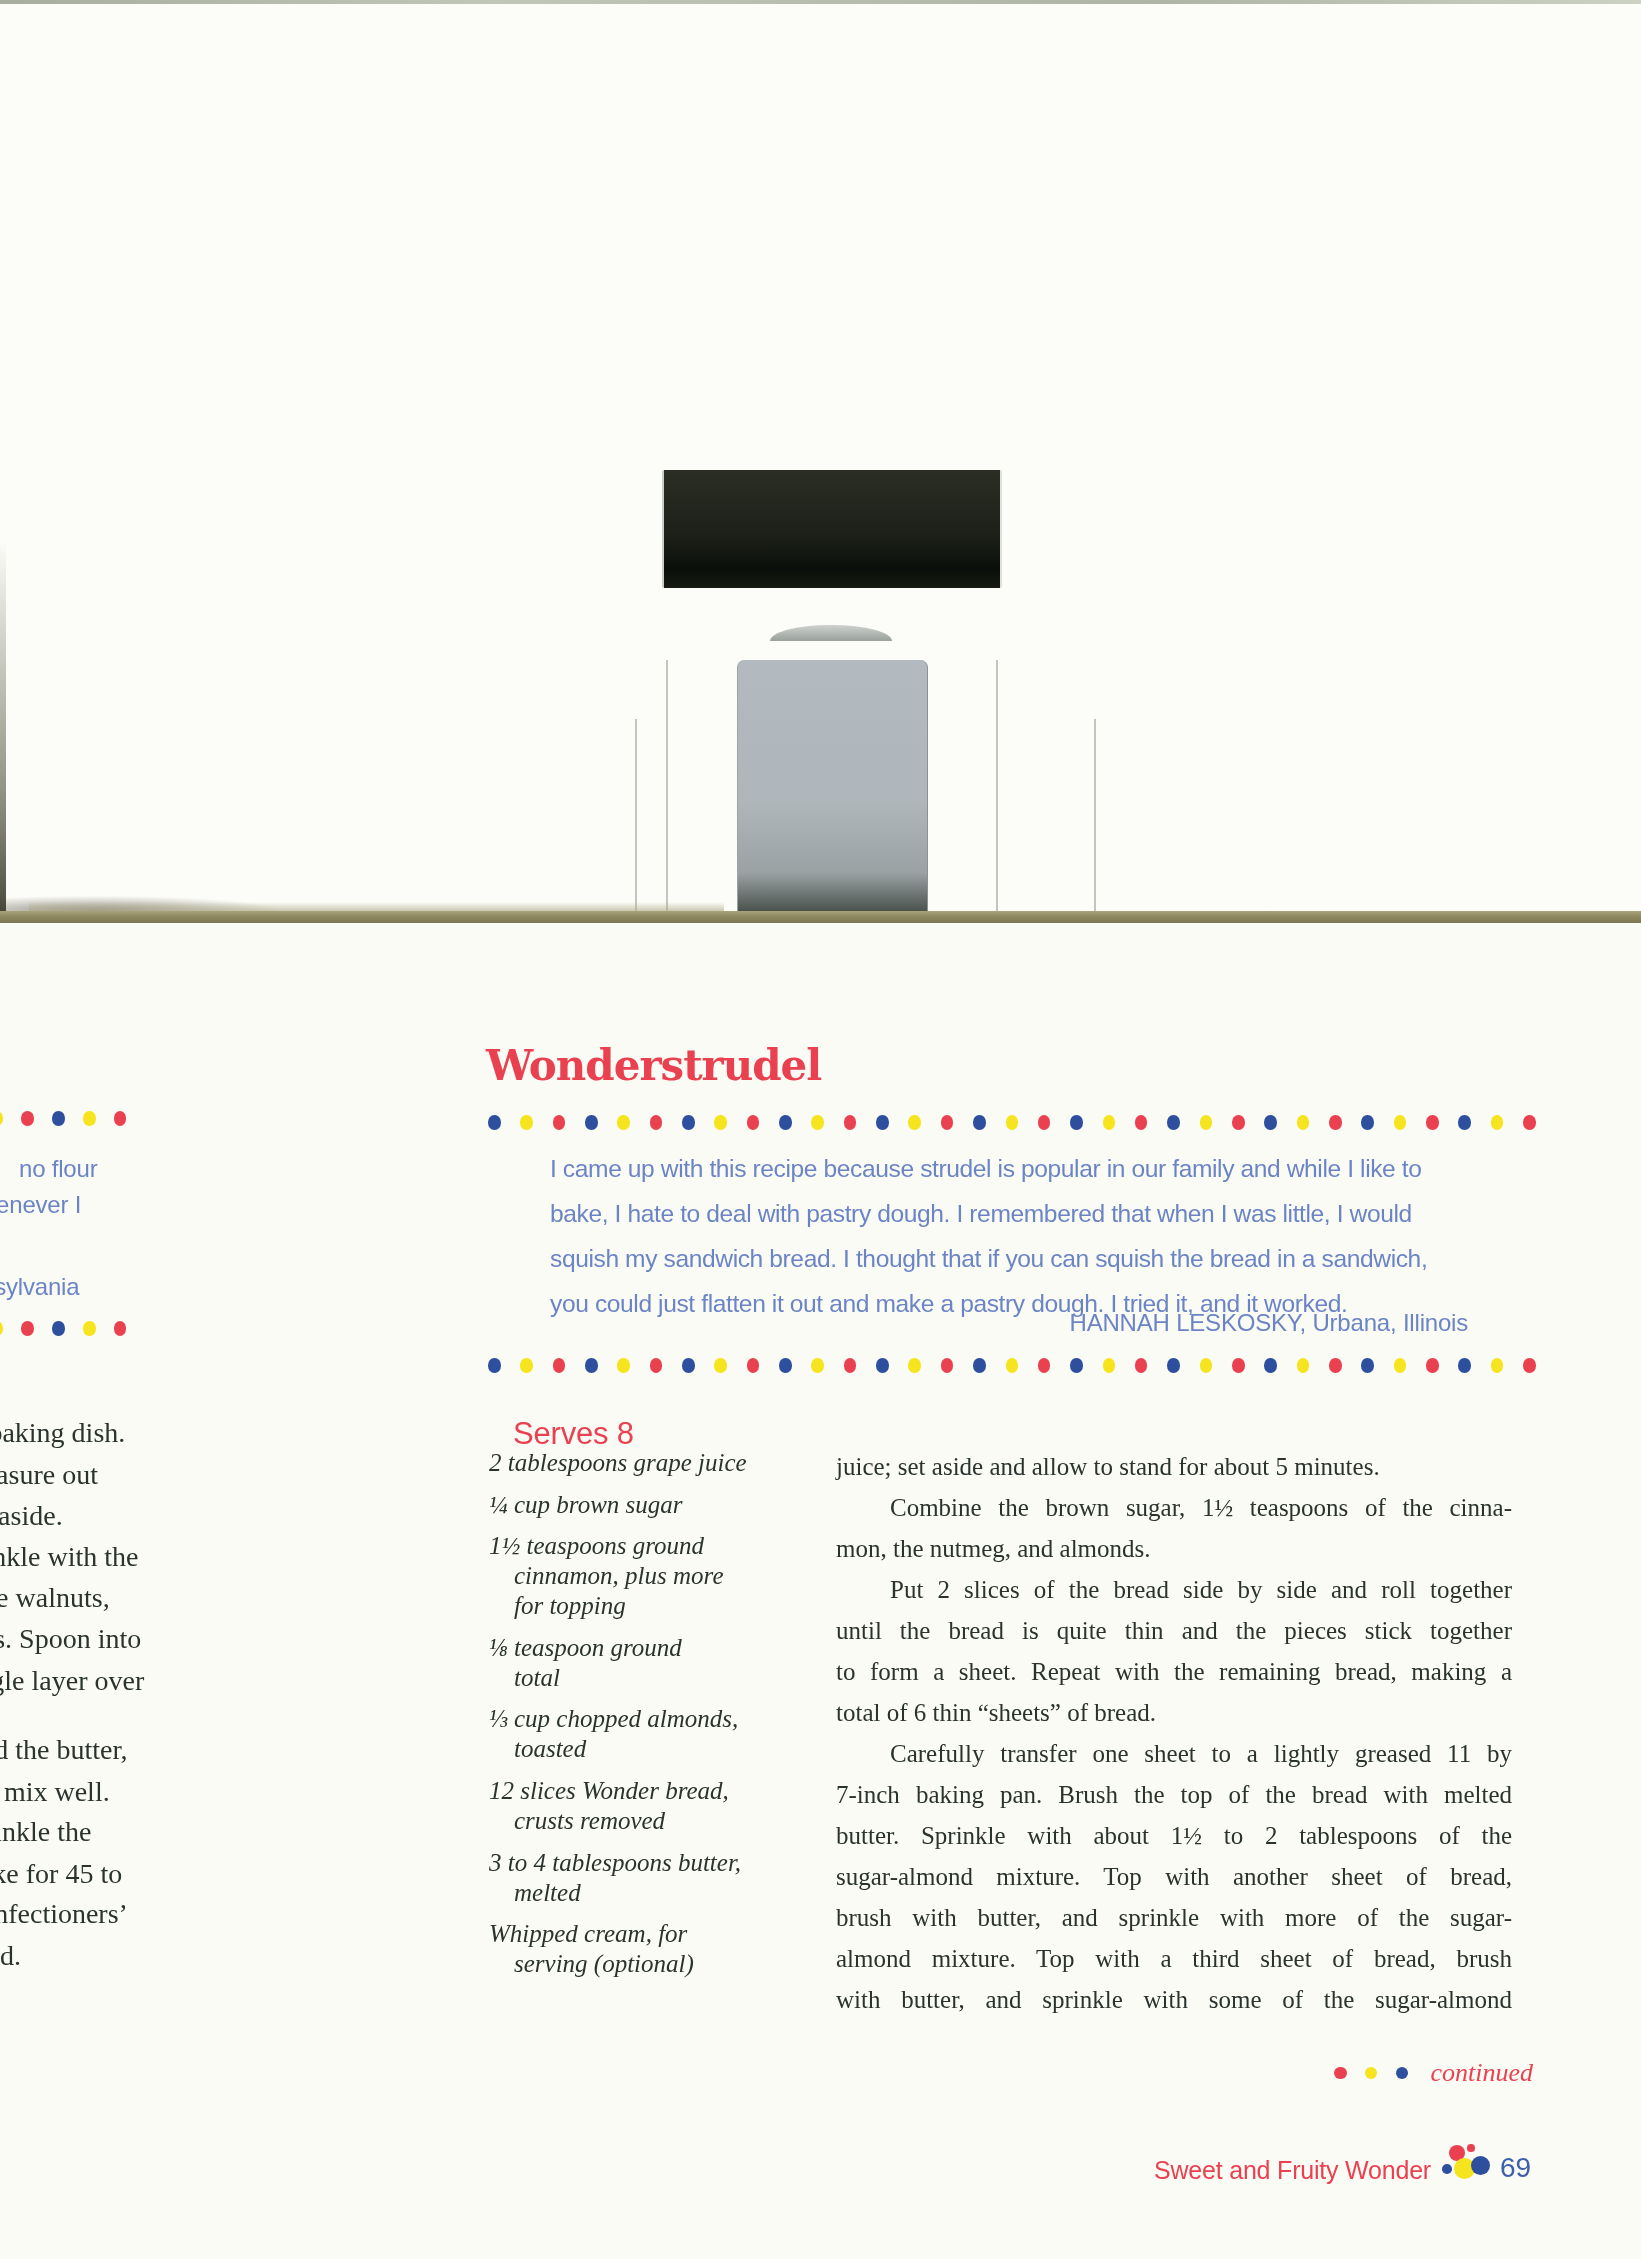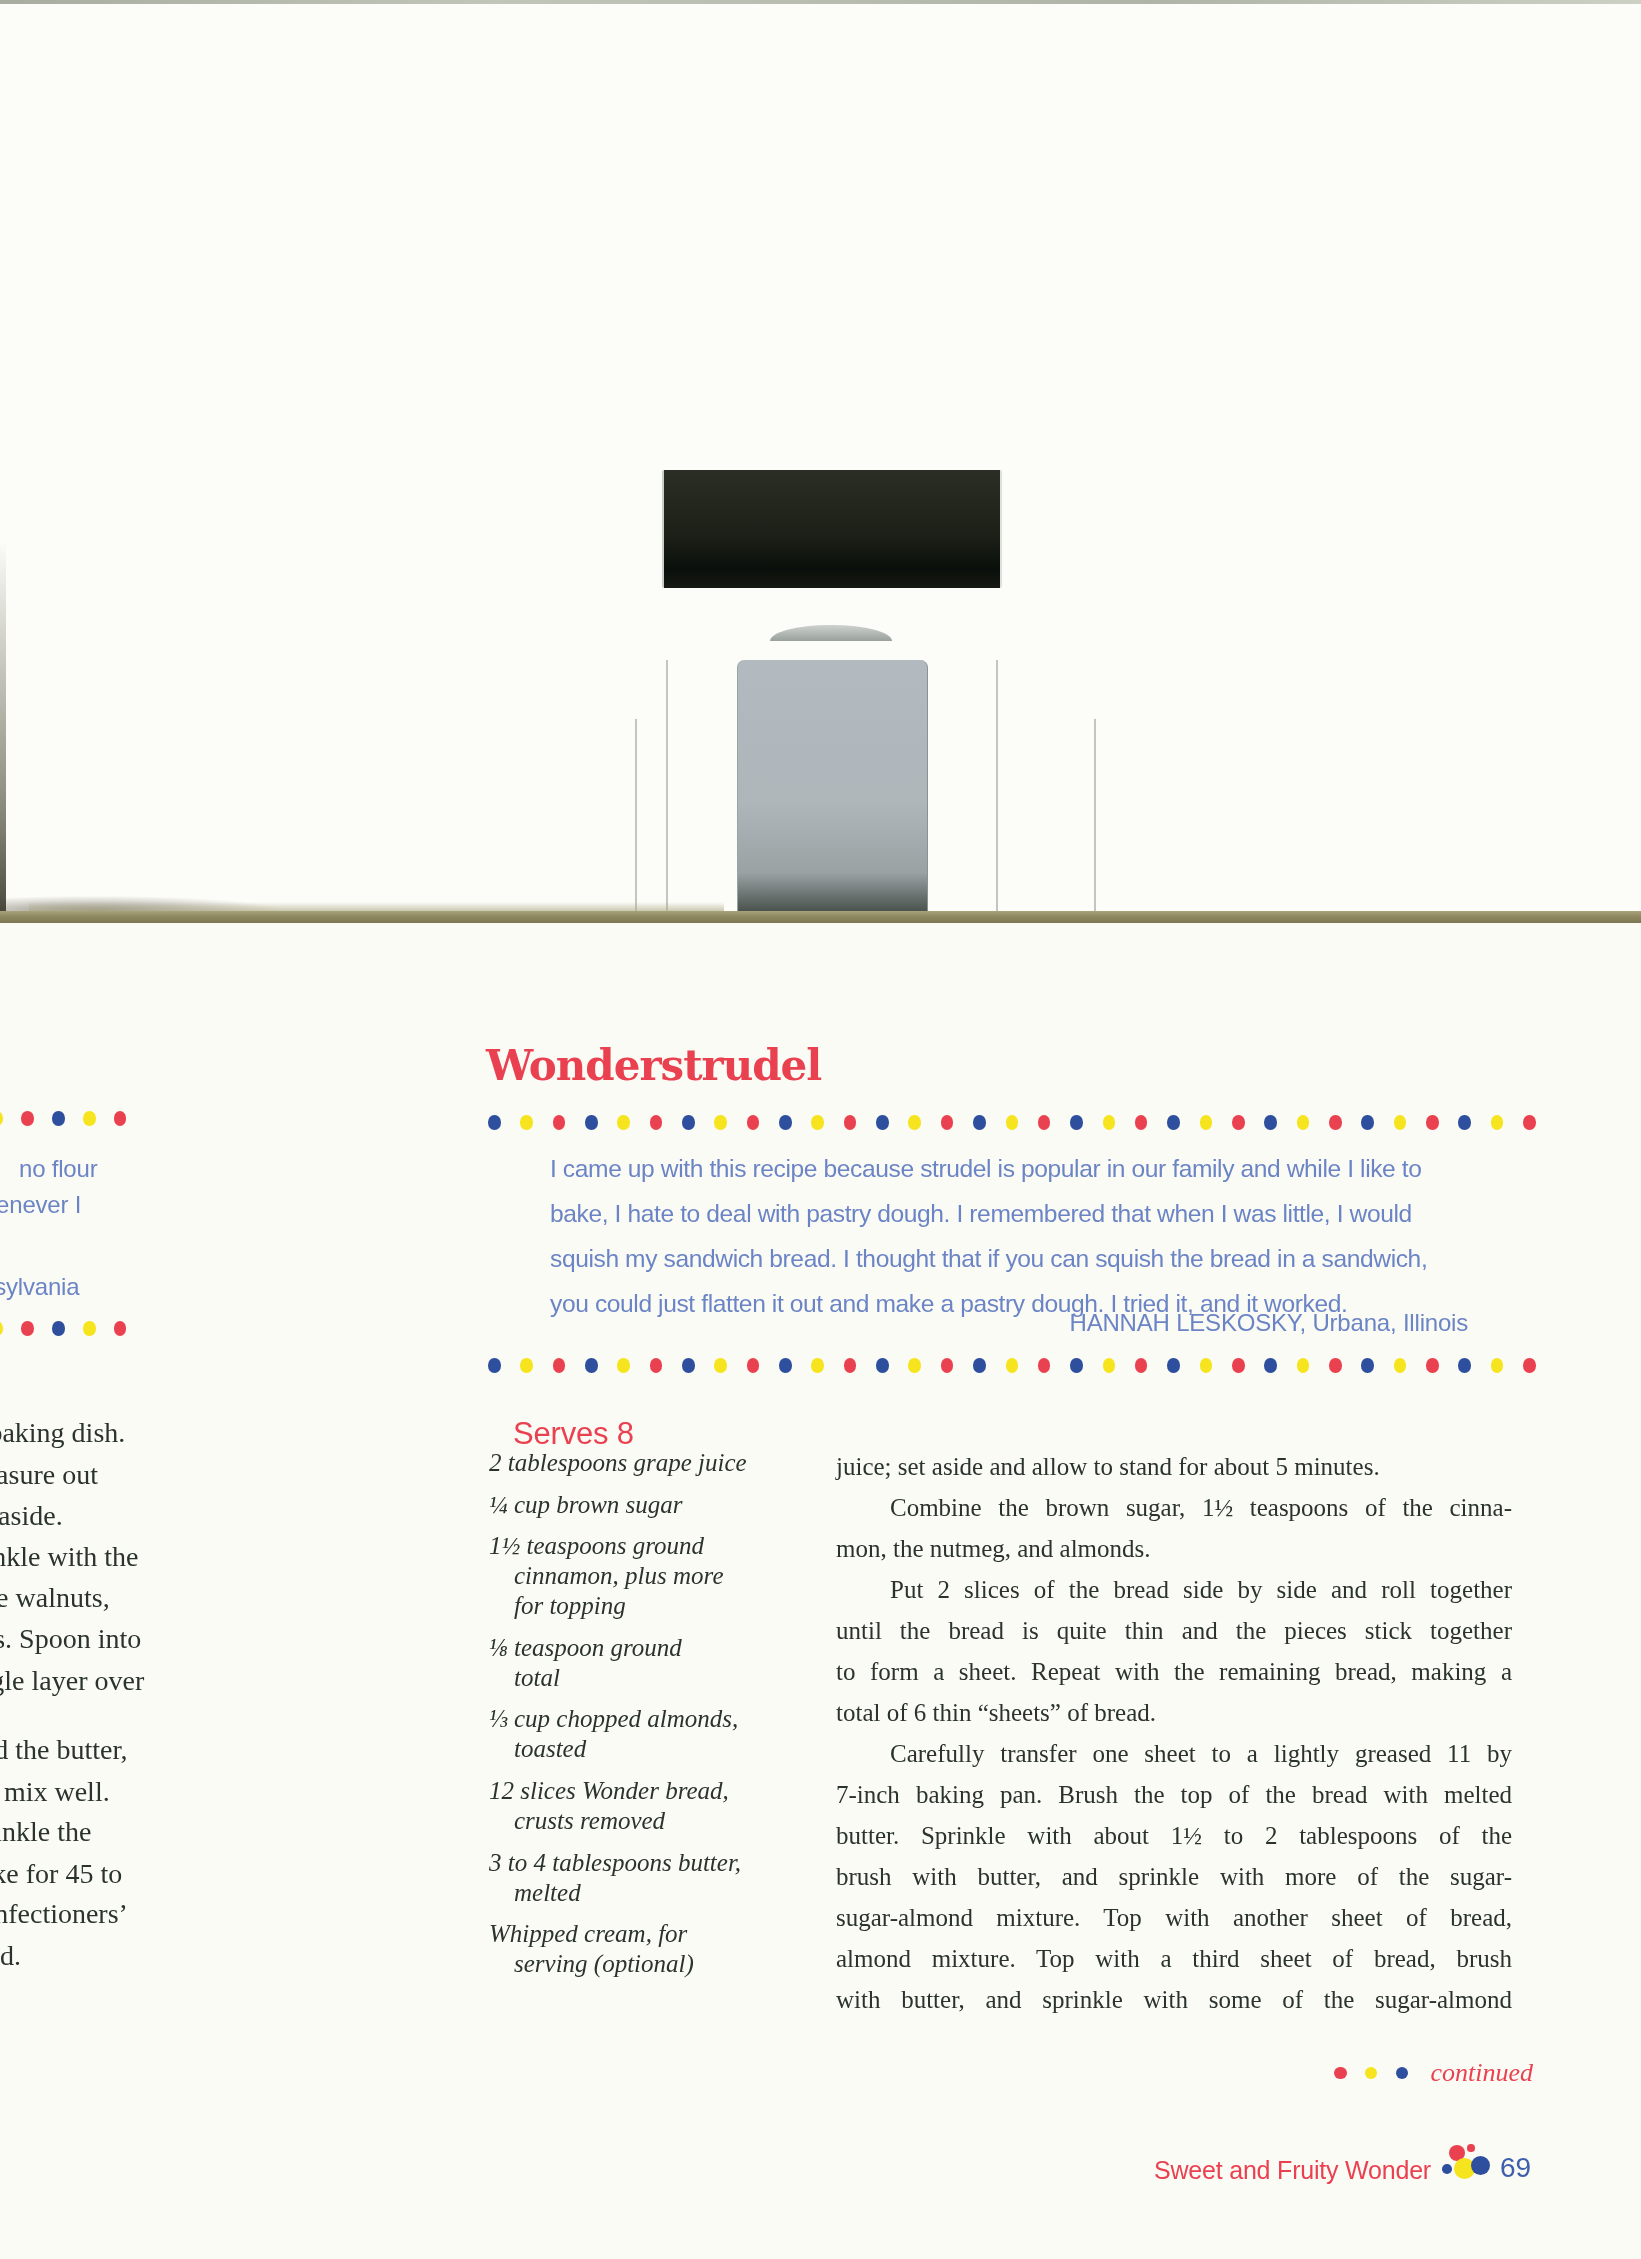--- a/index.html
+++ b/index.html
@@ -277,22 +277,22 @@
       <div class="iline ragged">juice; set aside and allow to stand for about 5 minutes.</div>
       <div class="iline indent">Combine the brown sugar, 1½ teaspoons of the cinna-</div>
       <div class="iline ragged">mon, the nutmeg, and almonds.</div>
       <div class="iline indent">Put 2 slices of the bread side by side and roll together</div>
       <div class="iline">until the bread is quite thin and the pieces stick together</div>
       <div class="iline">to form a sheet. Repeat with the remaining bread, making a</div>
       <div class="iline ragged">total of 6 thin “sheets” of bread.</div>
       <div class="iline indent">Carefully transfer one sheet to a lightly greased 11 by</div>
       <div class="iline">7-inch baking pan. Brush the top of the bread with melted</div>
       <div class="iline">butter. Sprinkle with about 1½ to 2 tablespoons of the</div>
+      <div class="iline">sugar-almond mixture. Top with another sheet of bread,</div>
       <div class="iline">brush with butter, and sprinkle with more of the sugar-</div>
-      <div class="iline">sugar-almond mixture. Top with another sheet of bread,</div>
       <div class="iline">almond mixture. Top with a third sheet of bread, brush</div>
       <div class="iline">with butter, and sprinkle with some of the sugar-almond</div>
     </div>
 
   <div class="continued">
     <span class="cdot" style="background: rgb(234, 65, 80);"></span>
     <span class="cdot" style="background: rgb(246, 228, 31);"></span>
     <span class="cdot" style="background: rgb(45, 79, 158);"></span>
     <span class="continued-label">continued</span>
   </div>

